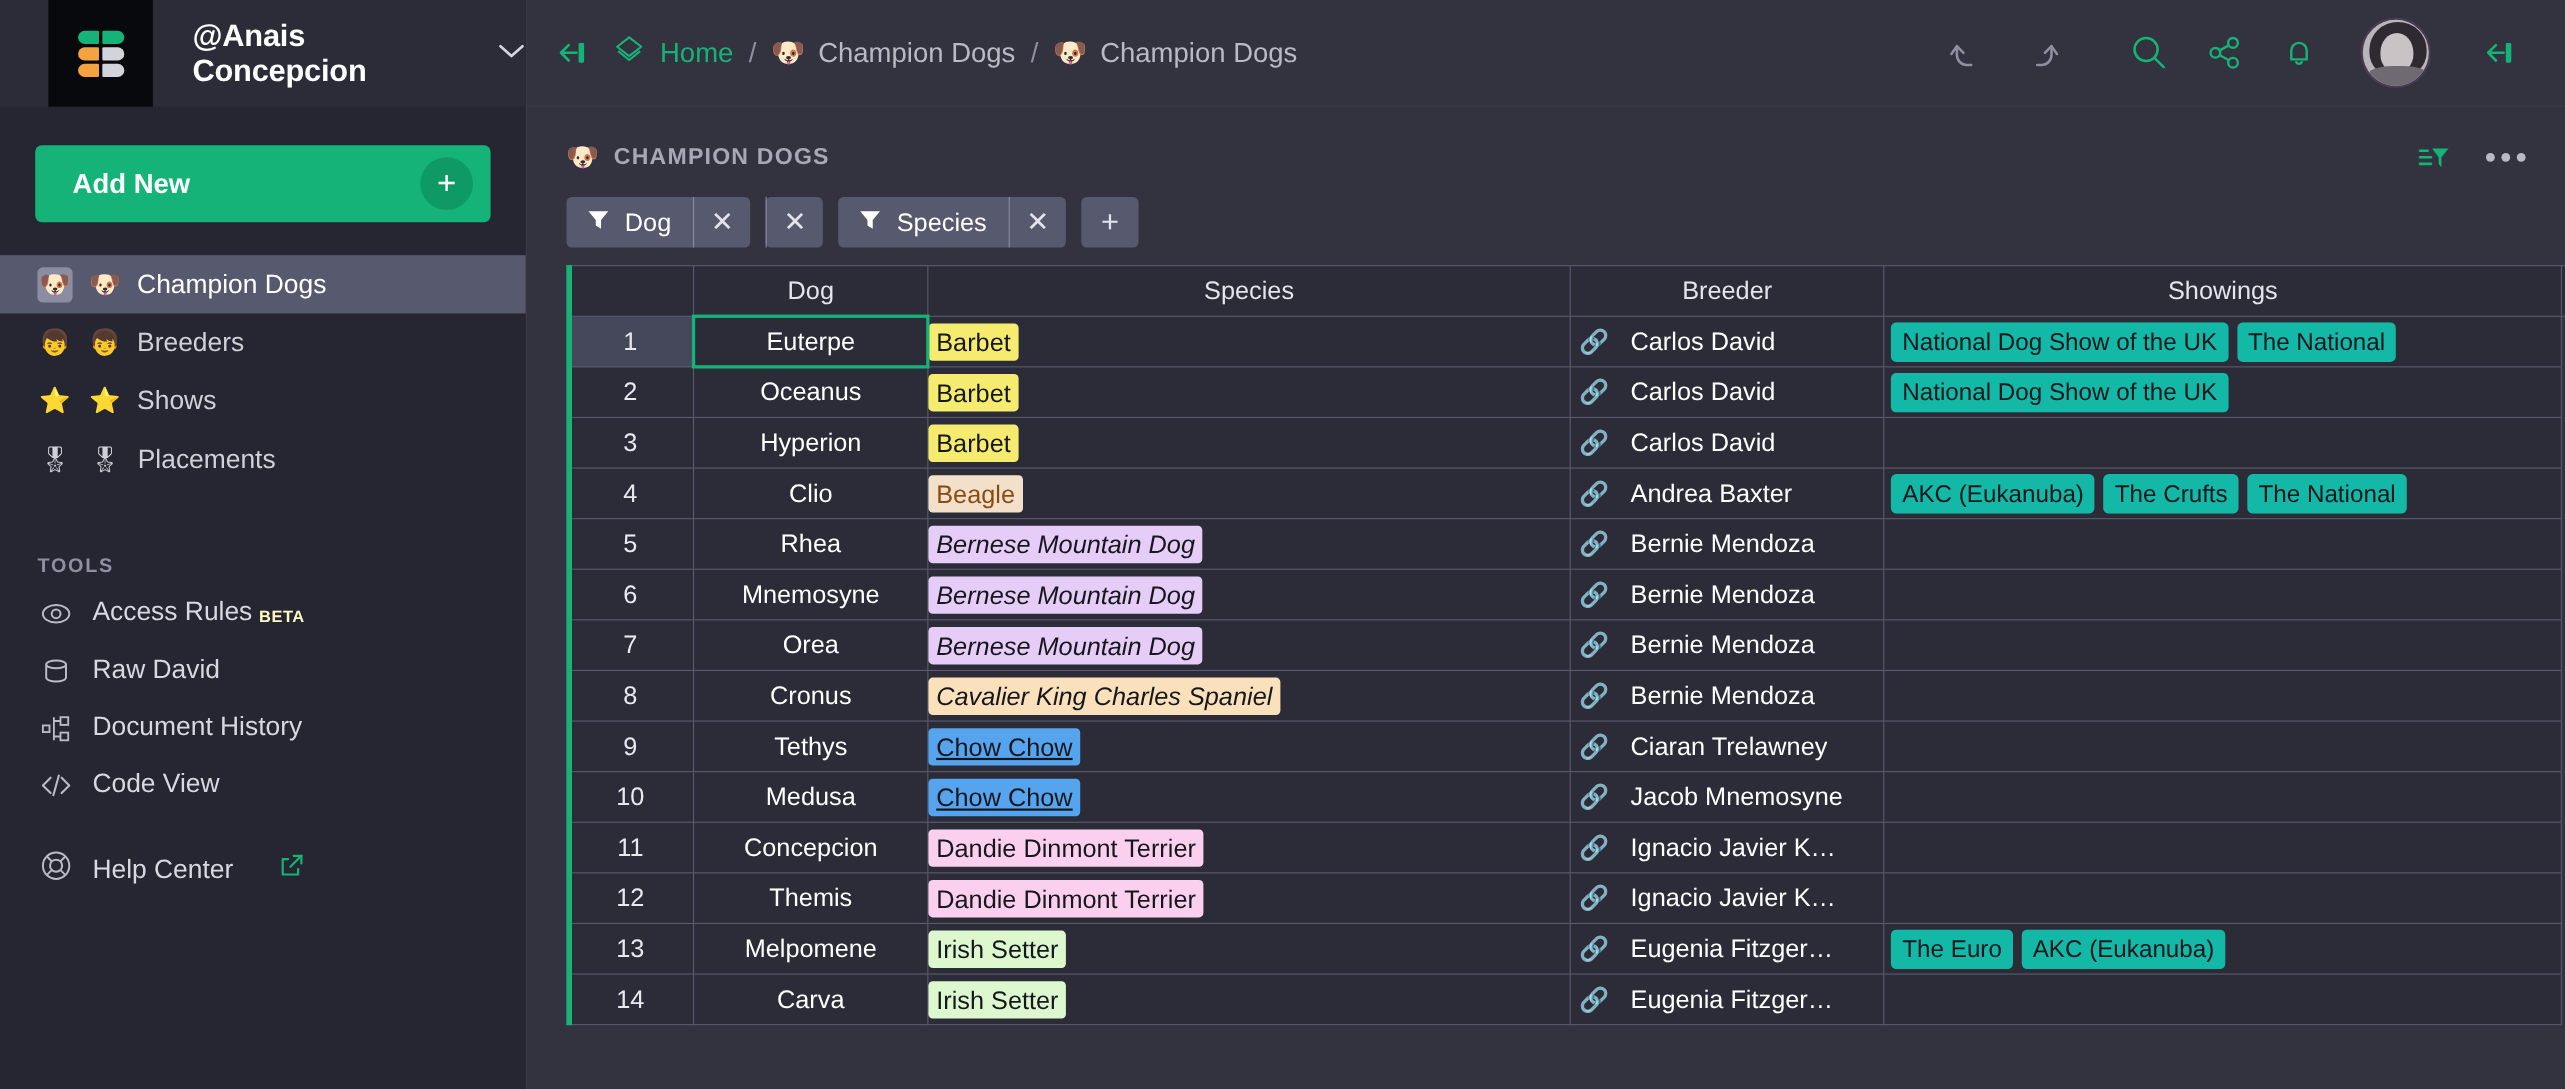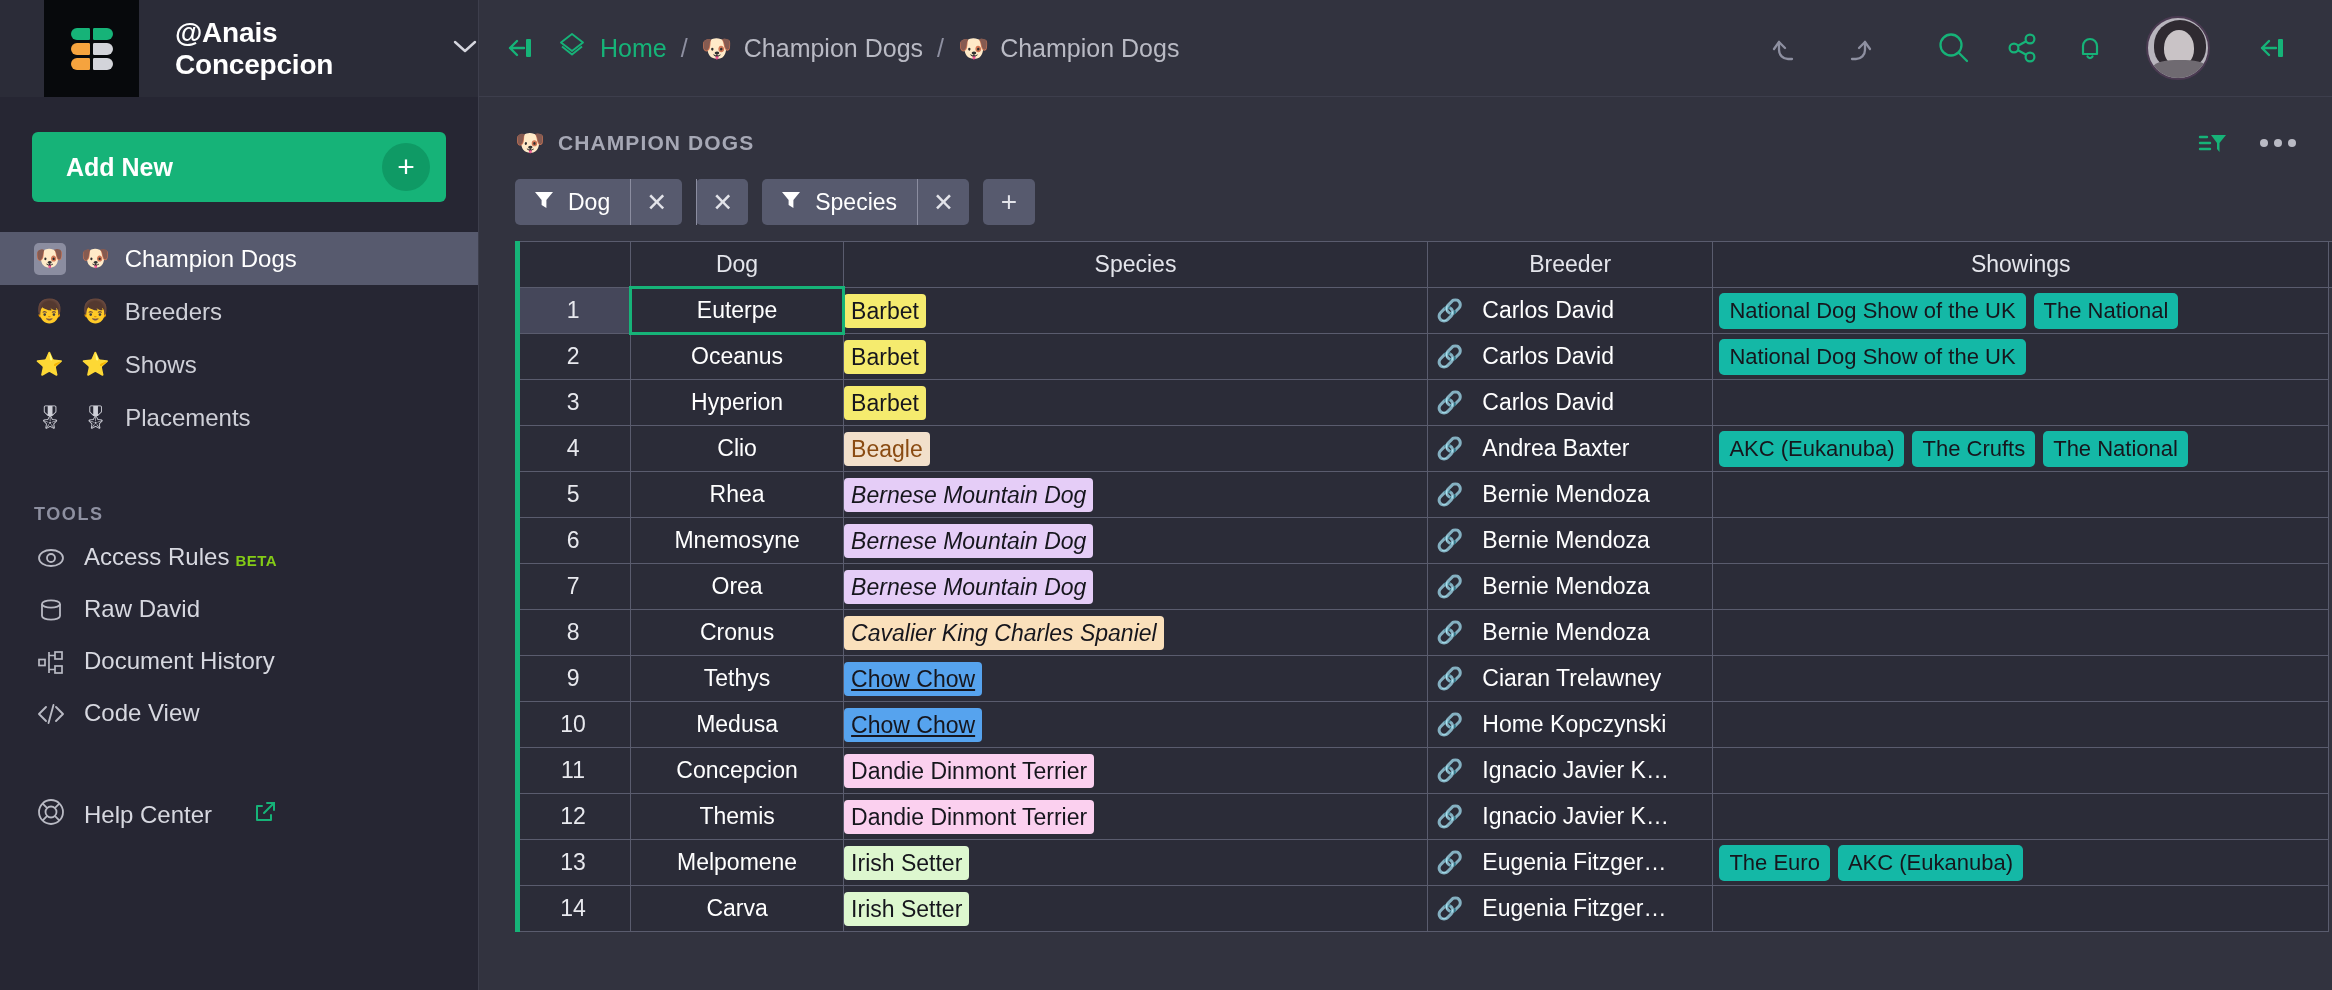--- a/index.html
+++ b/index.html
@@ -77,24 +77,24 @@
   .tools-head {
     color: #8e90a1; font-size: 18px; font-weight: 700; letter-spacing: 1.6px;
     padding: 0 0 0 34px; margin-top: 60px; margin-bottom: 18px;
   }
   .tool-item {
     height: 52px; display: flex; align-items: flex-start; gap: 18px;
     padding-left: 36px; cursor: pointer; color: #d7d8e0; font-size: 24px;
   }
   .tool-item svg { flex: 0 0 auto; }
   .beta {
-    color: #84cc16; font-size: 15px; font-weight: 700; letter-spacing: .5px;
+    color: #fef9c3; font-size: 15px; font-weight: 700; letter-spacing: .5px;
     align-self: flex-start; margin-top: 9px; margin-left: -12px;
   }
-  .help-row { margin-top: 46px; display: flex; align-items: center; gap: 18px; padding-left: 36px; cursor: pointer; color: #d7d8e0; font-size: 24px; }
+  .help-row { margin-top: 21px; display: flex; align-items: center; gap: 18px; padding-left: 36px; cursor: pointer; color: #d7d8e0; font-size: 24px; }
   .help-ext { margin-left: 22px; color: #16b378; }
 
   
   .main { flex: 1; display: flex; flex-direction: column; background: #32333f; min-width: 0; }
   .topbar {
     height: 97px; display: flex; align-items: center;
     border-bottom: 1px solid #3d3e4c; padding: 0 28px 0 22px;
     background: #32333f;
   }
   .collapse-btn { display: flex; align-items: center; cursor: pointer; margin-right: 22px; }
@@ -606,21 +606,21 @@
                   </td>
                   <td class="c-add" style="background: rgb(50, 51, 63); border-color: rgb(50, 51, 63);"></td>
                 </tr>
                 <tr>
                   <td class="c-row">10</td>
                   <td class="c-dog">Medusa</td>
                   <td class="c-species"><span class="badge" style="background: rgb(86, 163, 238); color: rgb(22, 22, 29); text-decoration: underline;">Chow Chow</span></td>
                   <td class="c-breeder">
                     <div class="breeder-inner">
                       <span class="bd-link">🔗</span>
-                      <span class="breeder-name">Home Kopczynski</span>
+                      <span class="breeder-name">Jacob Mnemosyne</span>
                     </div>
                   </td>
                   <td class="c-showings">
                     <div class="show-inner"></div>
                   </td>
                   <td class="c-add" style="background: rgb(50, 51, 63); border-color: rgb(50, 51, 63);"></td>
                 </tr>
                 <tr>
                   <td class="c-row">11</td>
                   <td class="c-dog">Concepcion</td>

